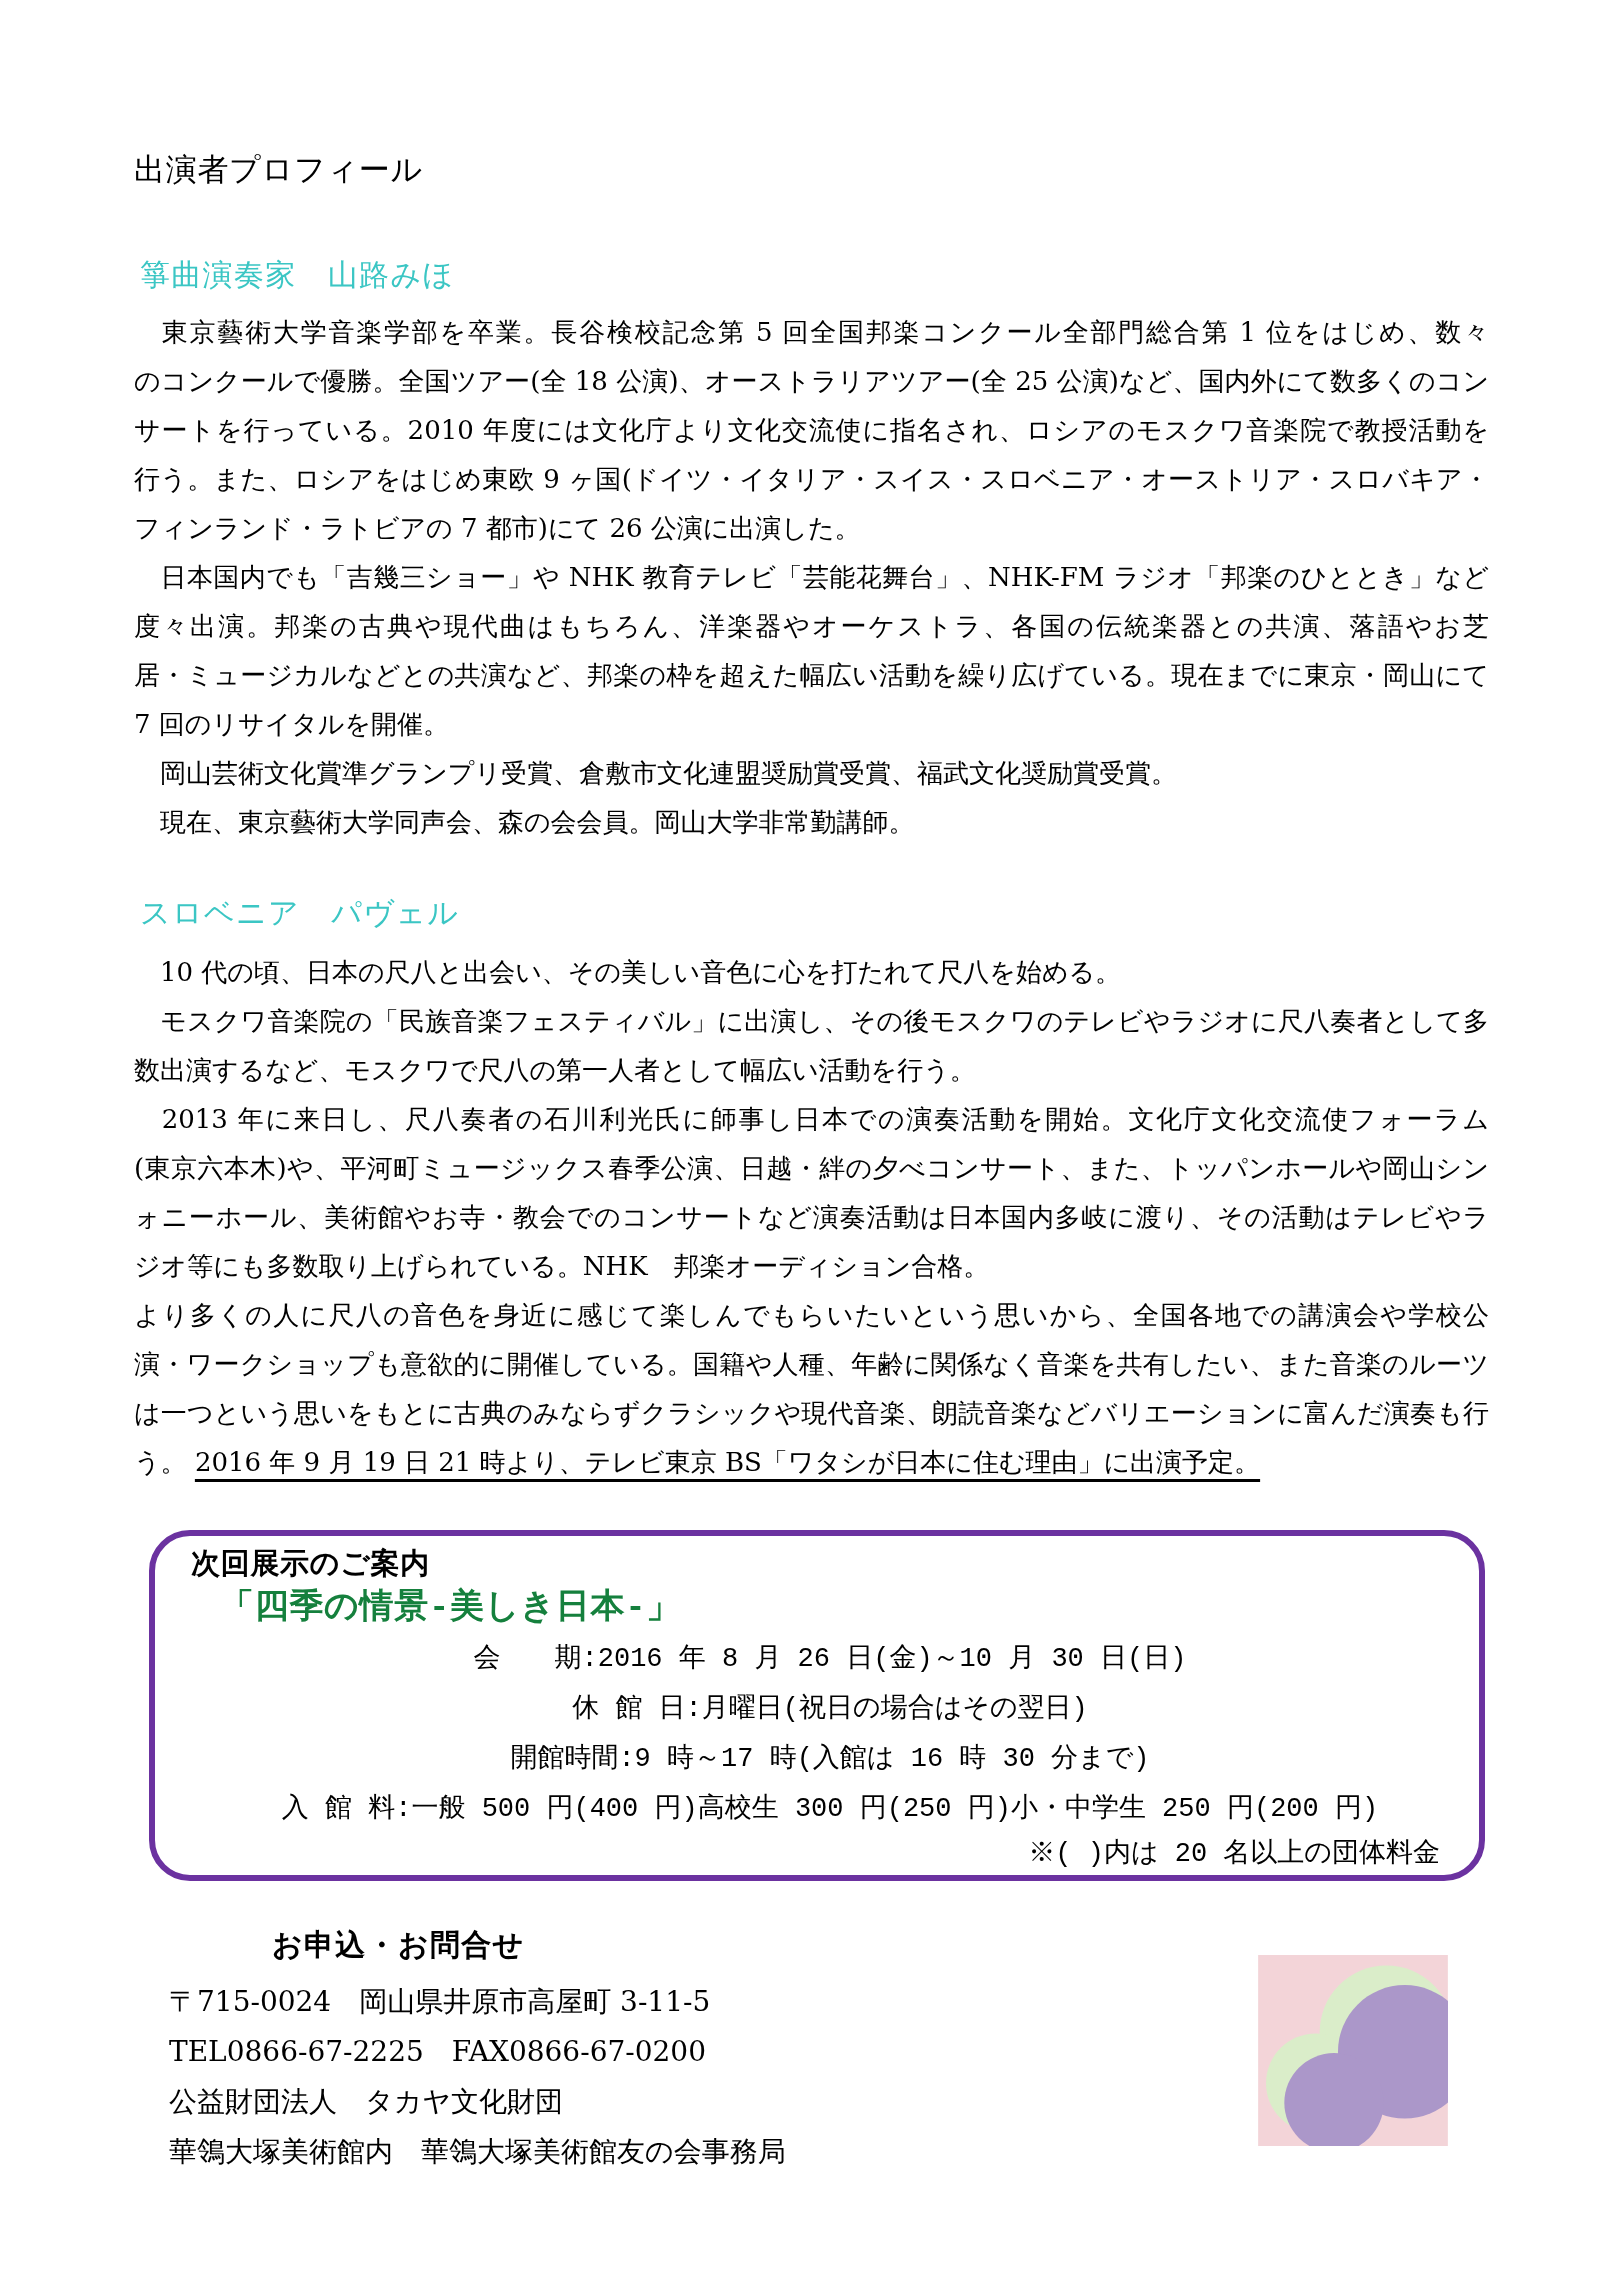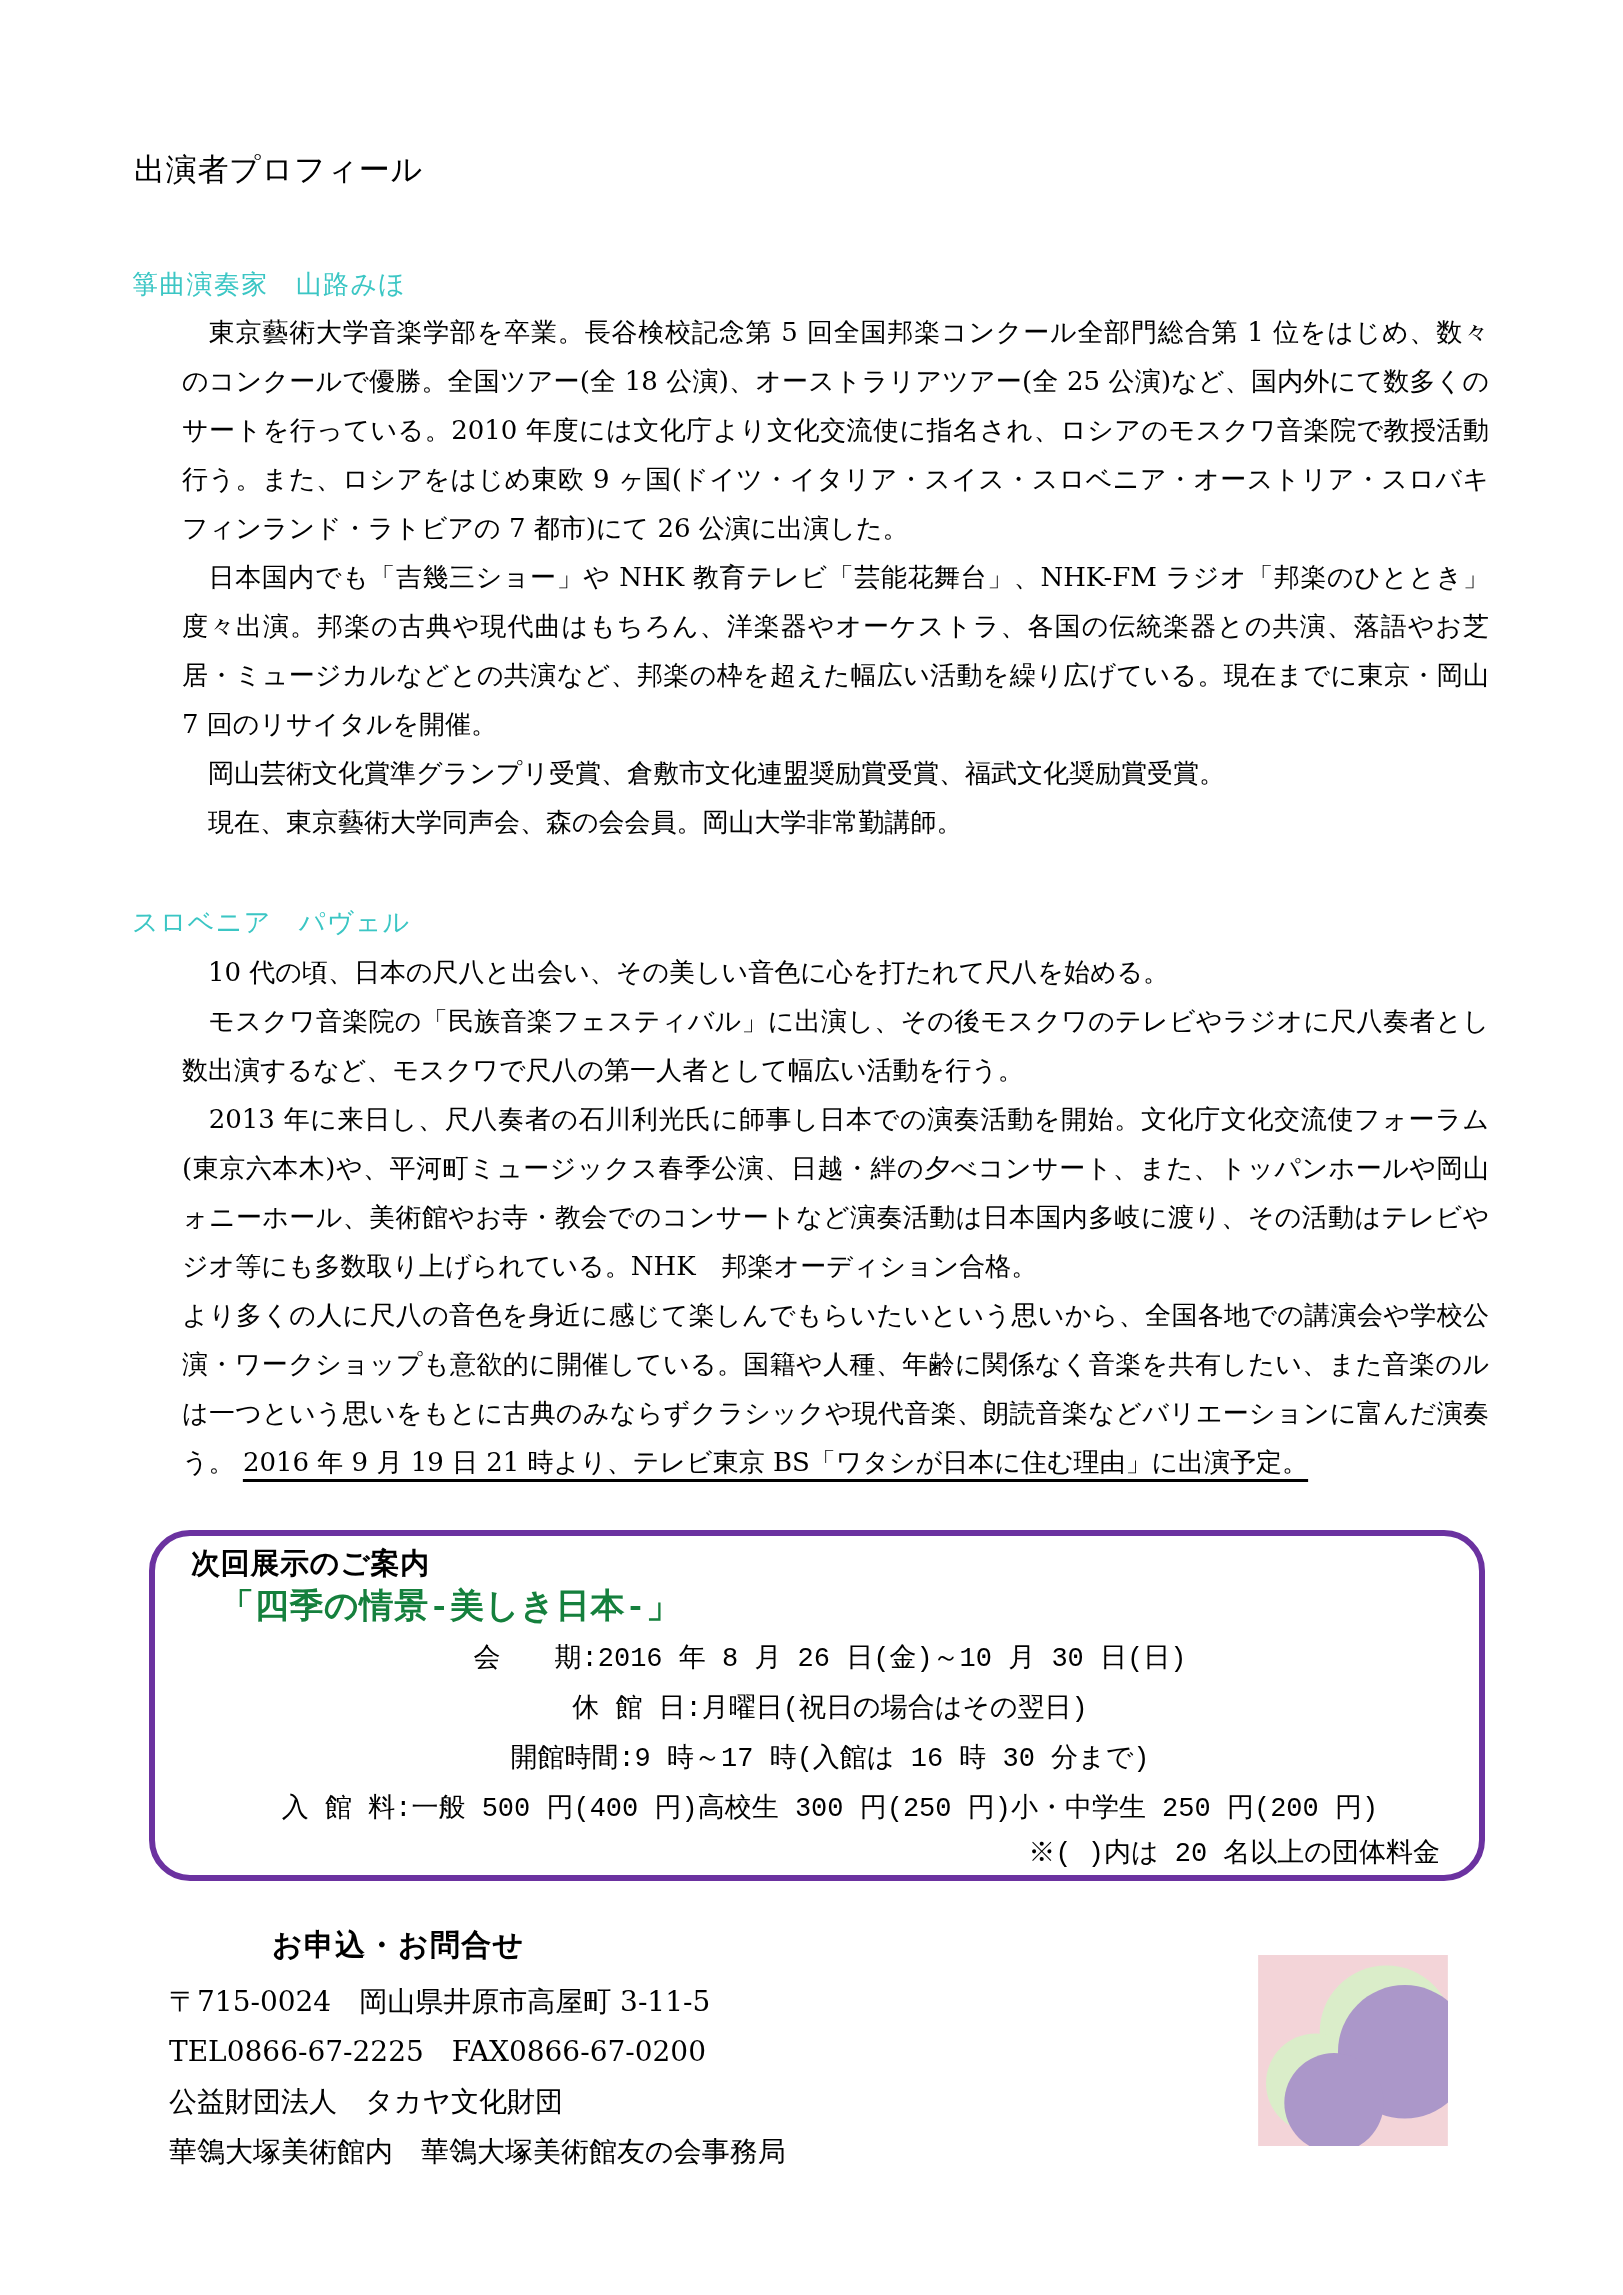--- a/index.html
+++ b/index.html
@@ -1,28 +1,28 @@
 <!DOCTYPE html>
 <html lang="ja" style="font-size:10.5px"><head>
 <meta charset="utf-8">
 <style>
   html,body{margin:0;padding:0;background:#ffffff;}
   body{width:1623px;height:2295px;position:relative;
        font-family:"DejaVu Serif","Liberation Serif",serif;color:#000;}
   .page{position:absolute;inset:0;background:#fff;}
   .doc-title{position:absolute;left:134px;width:1355px;top:149px;
              font-size:31px;letter-spacing:0.7px;}
-  .sec-heading{position:absolute;left:132px;width:1355px;font-size:26px;
-               letter-spacing:1.3px;margin-top:12px;}
+  .sec-heading{position:absolute;left:140px;width:1355px;font-size:30px;
+               letter-spacing:1.3px;}
   .h1{top:255px;}
   .h2{top:893px;}
   .plines{position:absolute;left:134px;width:1355px;font-size:26px;}
   .p1{top:308px;}
   .p2{top:948px;}
-  .pline{line-height:49px;height:49px;white-space:nowrap;text-align:left;margin-left:48px;}
+  .pline{line-height:49px;height:49px;white-space:nowrap;text-align:left;}
   .pline.just{white-space:normal;text-align:justify;text-align-last:justify;height:49px;overflow:hidden;}
   .ul{text-decoration:underline;text-decoration-thickness:2.6px;text-underline-offset:7.9px;}
   
   .exh-box{position:absolute;left:149px;top:1530px;width:1336px;height:351px;
            box-sizing:border-box;border:6.5px solid #6B32A0;border-radius:41px;background:#fff;}
   .exh-label{position:absolute;left:36px;top:7.9px;font-size:29px;font-weight:bold;letter-spacing:0.7px;}
   .exh-title{position:absolute;left:65px;top:47px;font-size:34px;font-weight:bold;letter-spacing:0.7px;}
   .exh-rows{position:absolute;left:65px;top:98px;right:39px;font-size:27px;text-align:center;}
   .exh-row{line-height:50px;height:50px;white-space:nowrap;}
   .exh-note{position:absolute;right:39px;top:298px;font-size:27px;}

